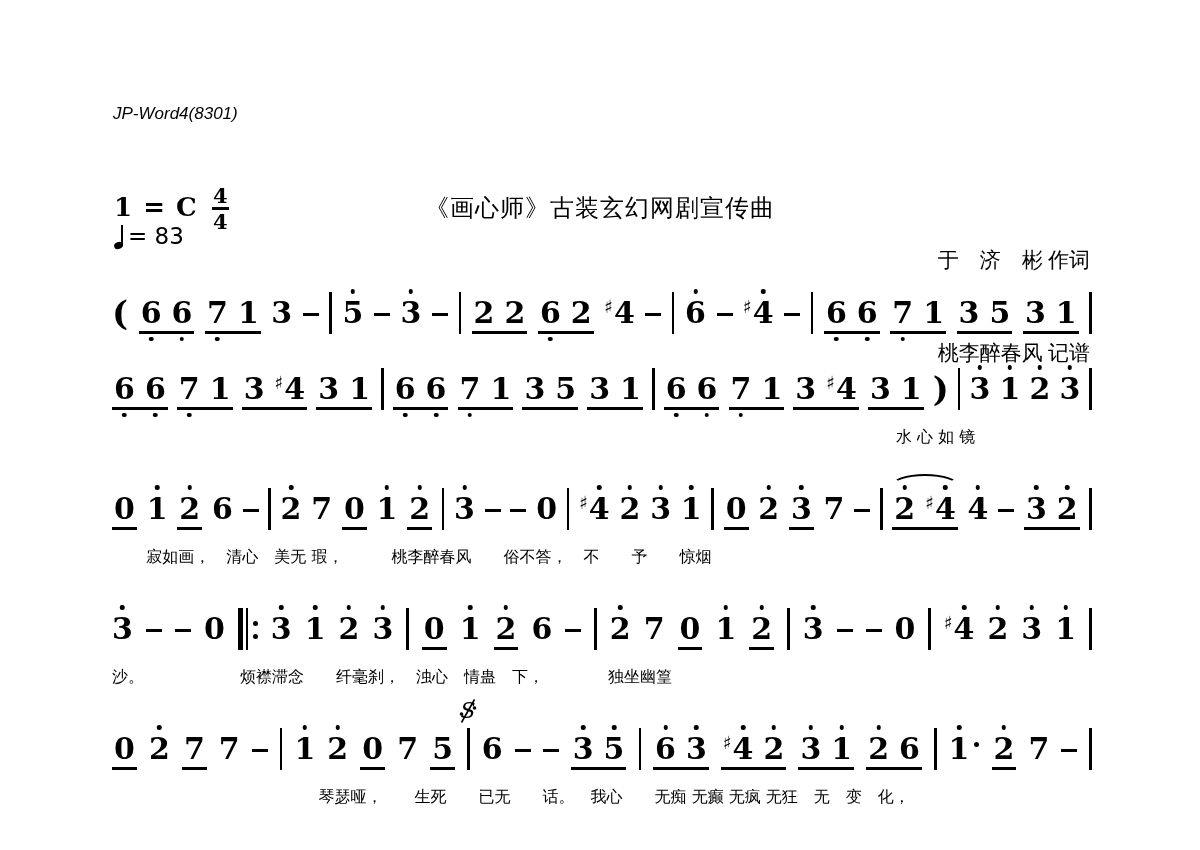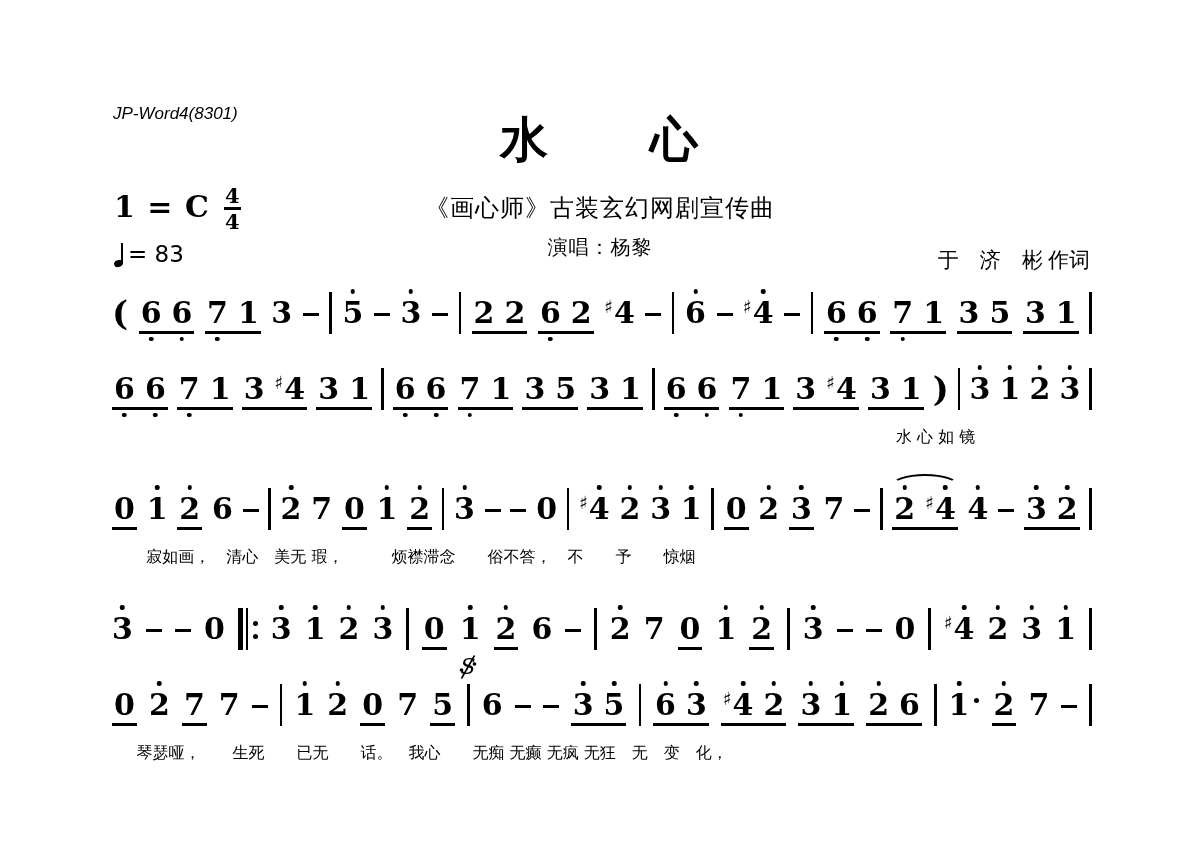--- a/index.html
+++ b/index.html
@@ -11,25 +11,25 @@
   
   .meta {
     position:absolute; left:113px; top:104px;
     font:italic 17px "Liberation Sans","DejaVu Sans",sans-serif;
   }
   .title {
     position:absolute; left:0; right:0; top:108px; text-align:center;
     font-size:48px; font-weight:700; letter-spacing:2px; white-space:pre;
   }
   .keyblock { position:absolute; left:114px; top:184px; display:flex; align-items:flex-start; }
-  .keylabel { font-size:30px; font-weight:700; letter-spacing:1px; line-height:46px; }
+  .keylabel { font-size:26px; font-weight:700; letter-spacing:1px; line-height:46px; }
   .frac { display:inline-flex; flex-direction:column; align-items:center; margin-left:14px; margin-top:1px; }
   .frac .fnum { font-size:21px; font-weight:700; line-height:21px; }
   .fracline { width:17px; height:2.5px; background:#000; margin:1px 0; }
-  .tempo { position:absolute; left:114px; top:240px; display:flex; align-items:flex-end; }
+  .tempo { position:absolute; left:114px; top:222px; display:flex; align-items:flex-end; }
   .qnote { position:relative; width:11px; height:27px; }
   .qnote::before { content:''; position:absolute; left:0; bottom:0; width:9px; height:7px; background:#000; border-radius:50%; transform:rotate(-18deg); }
   .qnote::after  { content:''; position:absolute; left:7px; bottom:3px; width:2px; height:21px; background:#000; }
   .tempoval { font-size:23px; font-weight:400; margin-left:3px; font-family:"DejaVu Sans","Liberation Sans",sans-serif; }
   .subtitle { position:absolute; left:0; right:0; top:192px; text-align:center; font-size:24px; letter-spacing:1px; }
   .performer { position:absolute; left:0; right:0; top:234px; text-align:center; font-size:20px; letter-spacing:1px; }
   .credits { position:absolute; right:110px; top:183px; text-align:right; font-size:21px; line-height:31px; white-space:pre;font-family:Liberation Serif, serif; }
   
   .score { position:absolute; left:112px; top:292px; width:980px; }
   .line-block + .line-block { margin-top:34px; }
@@ -54,48 +54,47 @@
   .rdots { display:flex; flex-direction:column; justify-content:center; gap:8px; height:40px; margin-left:5px; }
   .rdot { width:5px; height:5px; background:#000; border-radius:50%; }
   .segno { position:absolute; bottom:46px; left:-8px; width:18px; height:26px; }
   .lyrics {
     margin-top:10px; font-size:16px; line-height:34px; white-space:pre;
     font-family:"DejaVu Serif","Liberation Serif",serif;
   }
   .line-block:nth-child(2) .lyrics { padding-left:80%; }
   .line-block:nth-child(3) .lyrics { padding-left:3.5%; }
   .line-block:nth-child(4) .lyrics { padding-left:0; }
-  .line-block:nth-child(5) .lyrics { padding-left:2.5%; }
+  .line-block:nth-child(5) .lyrics { padding-left:2.5%;text-align:center; }
 </style>
 </head>
 <body>
 
 <div class="page">
   <div class="meta">JP-Word4(8301)</div>
-  <div class="title">水　　心</div>
 
   <div class="keyblock">
     <span class="keylabel">1 = C</span>
     <span class="frac">
       <span class="fnum">4</span>
       <span class="fracline"></span>
       <span class="fnum">4</span>
     </span>
   </div>
 
   <div class="tempo">
     <span class="qnote"></span>
     <span class="tempoval">= 83</span>
   </div>
 
   <div class="subtitle">《画心师》古装玄幻网剧宣传曲</div>
-  <div class="performer">演唱：杨黎</div>
 
   <div class="credits">
     <div>于　济　彬 作词</div>
+    <div>桃李醉春风 记谱</div>
   </div>
 
   <div class="score">
       <div class="line-block">
         <div class="note-row">
           <span class="paren">(</span>
           <span class="group">
             <span class="note">
               <span class="stack"><span class="num">6</span><span class="dot lo"></span></span>
             </span>
@@ -410,21 +409,21 @@
           <span class="group">
             <span class="note">
               <span class="stack"><span class="num">3</span><span class="dot hi"></span></span>
             </span>
             <span class="note">
               <span class="stack"><span class="num">2</span><span class="dot hi"></span></span>
             </span>
           </span>
           <span class="bar"></span>
         </div>
-        <div class="lyrics">寂如画，　清心　美无 瑕，　　　烦襟滞念　　俗不答，　不　　予　　惊烟</div>
+        <div class="lyrics">寂如画，　清心　美无 瑕，　　　桃李醉春风　　俗不答，　不　　予　　惊烟</div>
       </div>
       <div class="line-block">
         <div class="note-row">
           <span class="note plain">
             <span class="stack"><span class="num">3</span><span class="dot hi"></span></span>
           </span>
           <span class="dashline"></span>
           <span class="dashline"></span>
           <span class="note plain">
             <span class="stack"><span class="num">0</span></span>
@@ -505,20 +504,21 @@
             <span class="stack"><span class="num">2</span><span class="dot hi"></span></span>
           </span>
           <span class="note plain">
             <span class="stack"><span class="num">3</span><span class="dot hi"></span></span>
           </span>
           <span class="note plain">
             <span class="stack"><span class="num">1</span><span class="dot hi"></span></span>
           </span>
           <span class="bar"></span>
         </div>
+        <div class="lyrics">沙。　　　　　　烦襟滞念　　纤毫刹，　浊心　情蛊　下，　　　　独坐幽篁</div>
       </div>
       <div class="line-block">
         <div class="note-row">
           <span class="group">
             <span class="note">
               <span class="stack"><span class="num">0</span></span>
             </span>
           </span>
           <span class="note plain">
             <span class="stack"><span class="num">2</span><span class="dot hi"></span></span>

